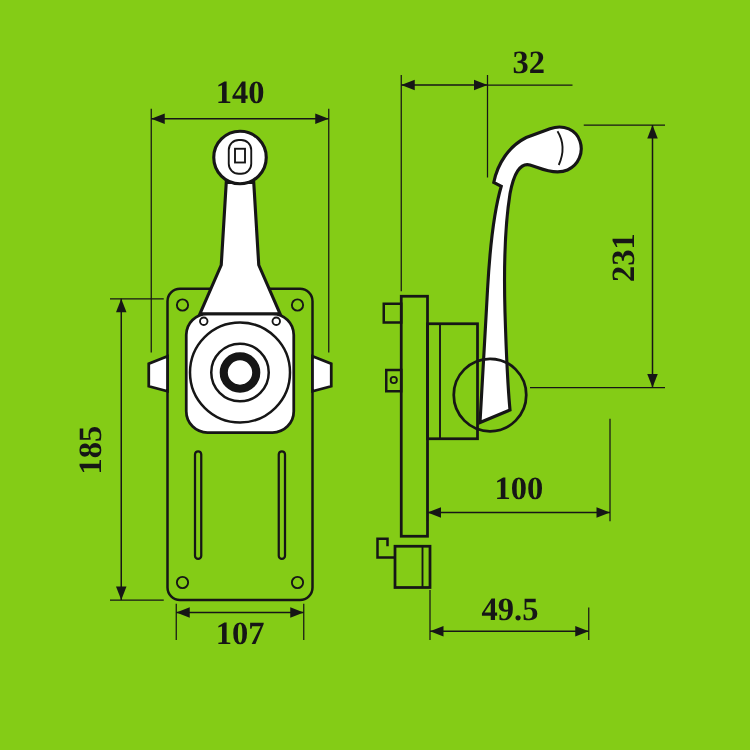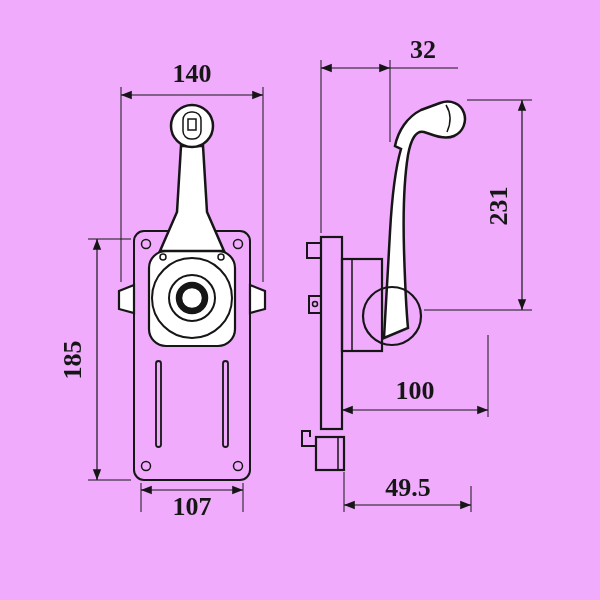--- a/index.html
+++ b/index.html
@@ -7,21 +7,21 @@
     padding: 0;
     width: 600px;
     height: 600px;
     background: #ffffff;
     font-family: "Liberation Serif", "DejaVu Serif", serif;
   }
   #stage {
     width: 600px;
     height: 600px;
     position: relative;
-    background: #f0abfc;
+    background: #84cc16;
   }
   svg { display: block; }
   .ln1  { fill: none; stroke: var(--ink, #161616); stroke-width: 1; }
   .ln15 { fill: none; stroke: var(--ink, #161616); stroke-width: 1.5; }
   .ln18 { fill: none; stroke: var(--ink, #161616); stroke-width: 1.8; }
   .ln2  { fill: none; stroke: var(--ink, #161616); stroke-width: 2; }
   .ln22 { fill: none; stroke: var(--ink, #161616); stroke-width: 2.2; }
   .ring { fill: none; stroke: var(--ink, #161616); stroke-width: 6.5; }
   .solid { fill: #ffffff; stroke: var(--ink, #161616); stroke-width: 2.5; }
   .solid2 { fill: #ffffff; stroke: var(--ink, #161616); stroke-width: 2.2; }

